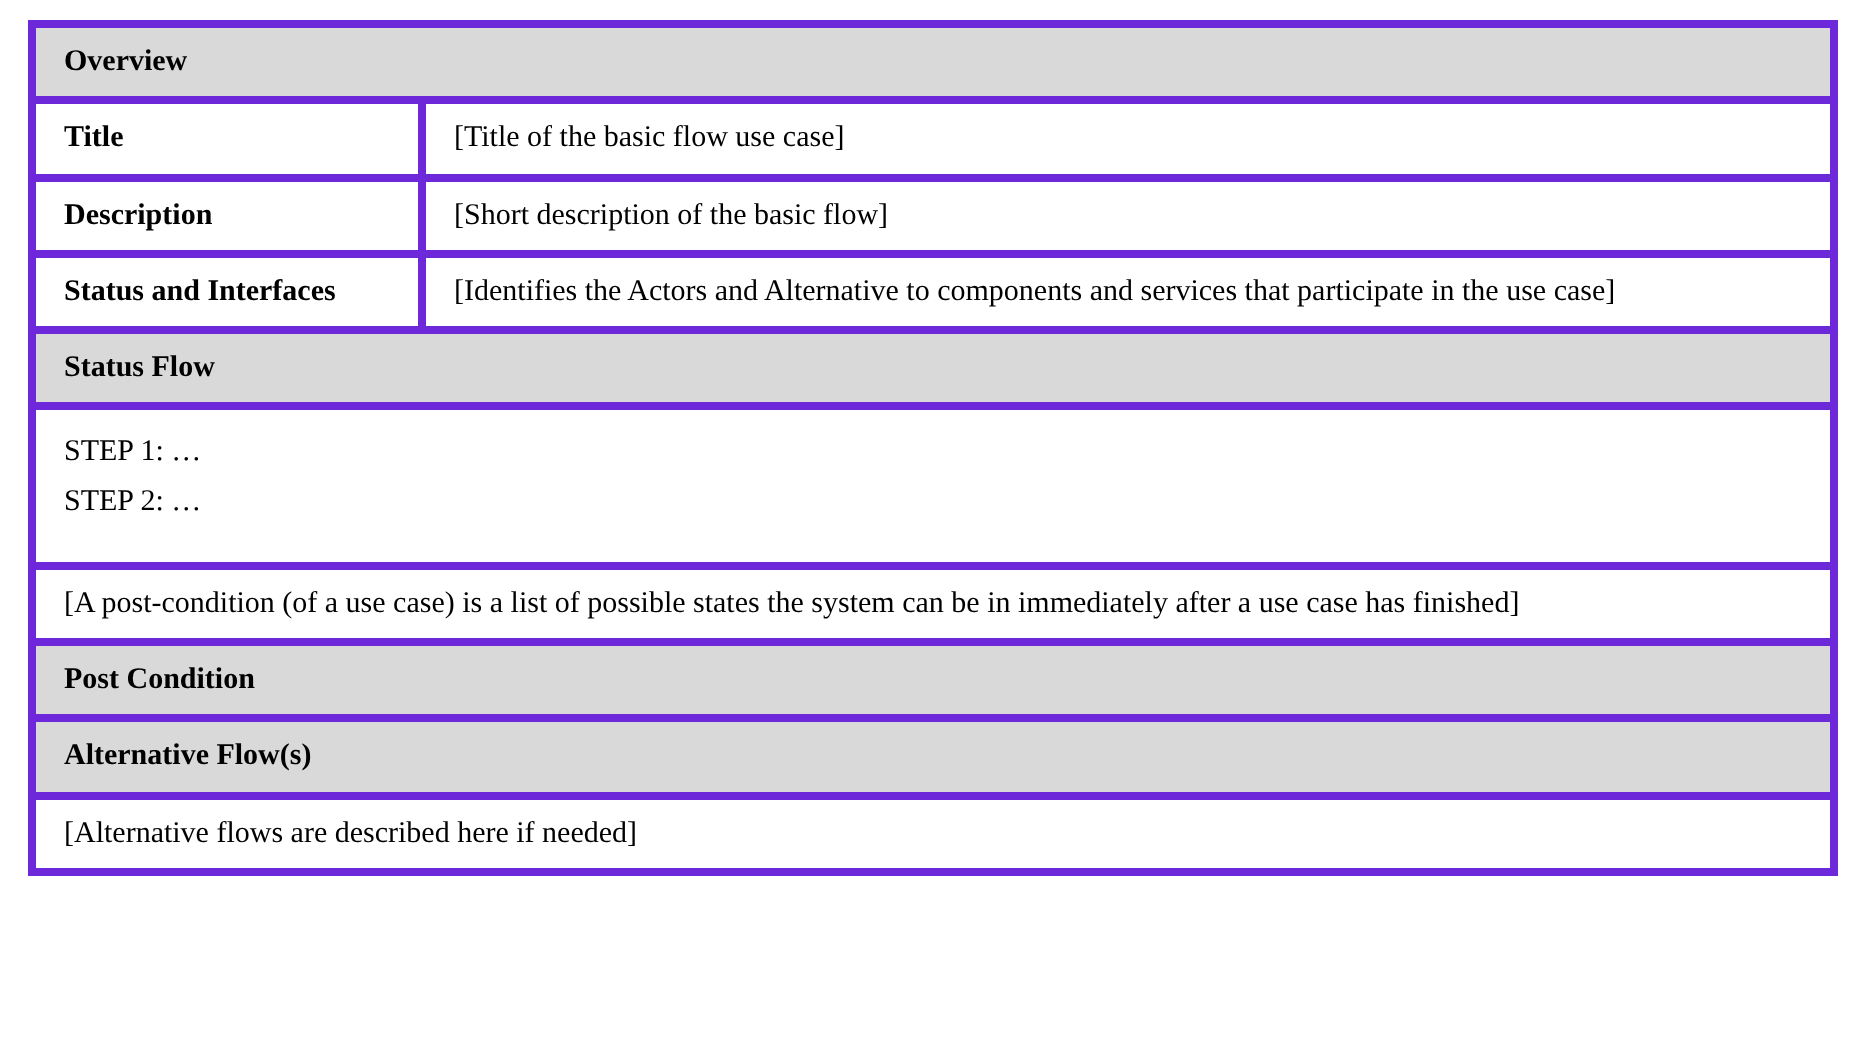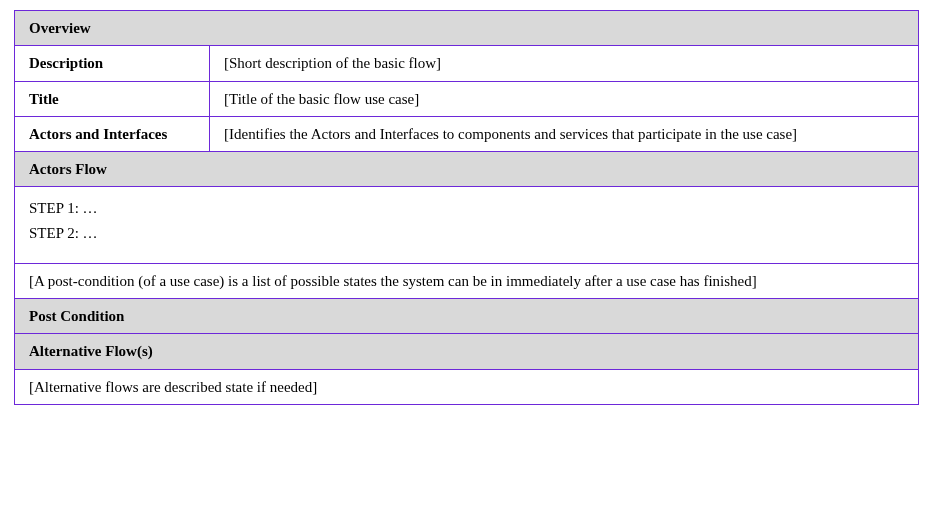--- a/index.html
+++ b/index.html
@@ -13,21 +13,21 @@
       background: #fff;
       padding: 10px 14px;
       color: #000;
     }
     table {
       border-collapse: collapse;
       width: 100%;
       table-layout: fixed;
     }
     td {
-      border: 1px solid #6d28d9;
+      border: 4px solid #6d28d9;
       padding: 7px 10px 7px 14px;
       vertical-align: top;
       line-height: 1.35;
     }
     td.section-header {
       background: #d9d9d9;
       font-weight: bold;
     }
     td.row-label {
       font-weight: bold;
@@ -47,46 +47,46 @@
 <table>
   <colgroup>
     <col style="width:195px">
     <col>
   </colgroup>
   <tbody>
     <tr>
       <td colspan="2" class="section-header">Overview</td>
     </tr>
     <tr>
+      <td class="row-label">Title</td>
+      <td>[Title of the basic flow use case]</td>
+    </tr>
+    <tr>
       <td class="row-label">Description</td>
       <td>[Short description of the basic flow]</td>
     </tr>
     <tr>
-      <td class="row-label">Title</td>
-      <td>[Title of the basic flow use case]</td>
+      <td class="row-label">Status and Interfaces</td>
+      <td>[Identifies the Actors and Alternative to components and services that participate in the use case]</td>
     </tr>
     <tr>
-      <td class="row-label">Actors and Interfaces</td>
-      <td>[Identifies the Actors and Interfaces to components and services that participate in the use case]</td>
-    </tr>
-    <tr>
-      <td colspan="2" class="section-header">Actors Flow</td>
+      <td colspan="2" class="section-header">Status Flow</td>
     </tr>
     <tr>
       <td colspan="2" class="step-cell">
         <div class="step">STEP 1: …</div>
         <div class="step">STEP 2: …</div>
       </td>
     </tr>
     <tr>
       <td colspan="2">[A post-condition (of a use case) is a list of possible states the system can be in immediately after a use case has finished]</td>
     </tr>
     <tr>
       <td colspan="2" class="section-header">Post Condition</td>
     </tr>
     <tr>
       <td colspan="2" class="section-header">Alternative Flow(s)</td>
     </tr>
     <tr>
-      <td colspan="2">[Alternative flows are described state if needed]</td>
+      <td colspan="2">[Alternative flows are described here if needed]</td>
     </tr>
   </tbody>
 </table>
 
 </body></html>

